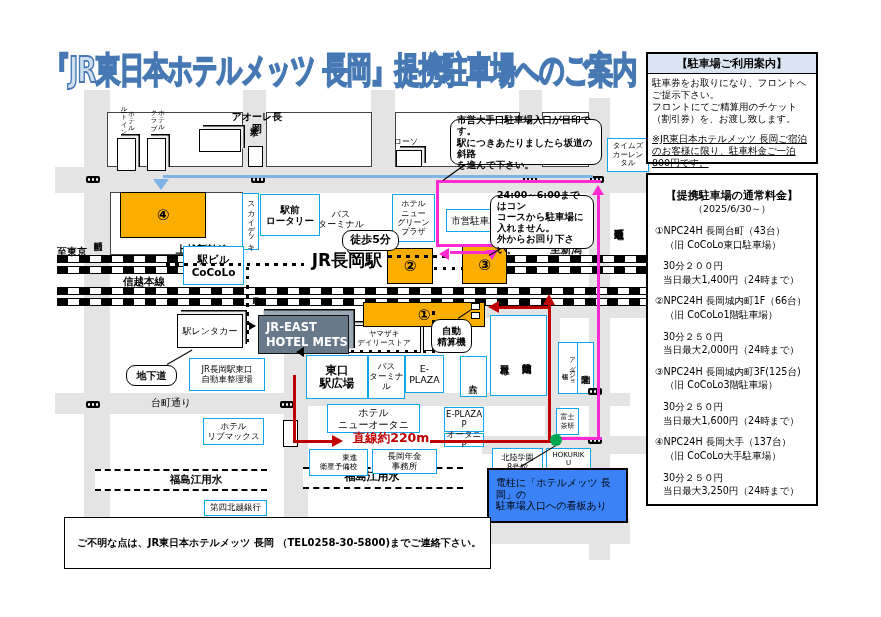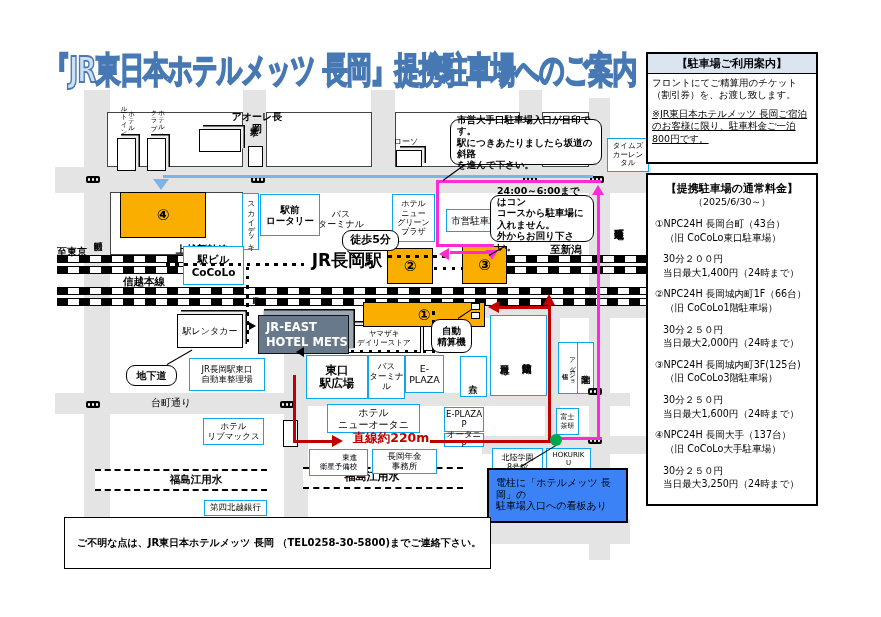--- a/index.html
+++ b/index.html
@@ -9,21 +9,21 @@
   #main-title{position:absolute;left:45px;top:46px;font-size:25px;font-weight:bold;
     letter-spacing:-1px;white-space:nowrap;color:#cfe0f0;-webkit-text-stroke:1.3px #4678b4;
     transform:scaleY(1.42);transform-origin:left top;z-index:8;}
   
   .panel{position:absolute;background:#fff;border:2px solid #000;z-index:9;box-sizing:border-box;}
   #panel-usage{left:646px;top:52px;width:172px;height:112px;}
   .panel-heading{background:#dbe5f1;border-bottom:1.5px solid #000;font-weight:bold;
     font-size:11px;text-align:center;padding:2px 0;}
   .usage-body{padding:3px 4px;font-size:9.5px;line-height:1.28;}
   .usage-note{margin-top:7px;text-decoration:underline;}
-  #panel-rates{left:646px;top:173px;width:172px;height:333px;padding-top:6px;}
+  #panel-rates{left:646px;top:173px;width:172px;height:333px;padding-top:13px;}
   .rates-heading{font-weight:bold;font-size:11px;text-align:center;}
   .rates-date{font-size:9.5px;text-align:center;margin-bottom:8px;}
   #rates-items{font-size:9.6px;line-height:1.42;padding-left:7px;}
   .ri-old{padding-left:10px;margin-bottom:8px;}
   .ri-rate{padding-left:8px;}
   .ri-max{padding-left:8px;margin-bottom:8px;}
   
   #contact-box{position:absolute;left:64px;top:517px;width:427px;height:52px;background:#fff;
     border:1.5px solid #000;display:flex;align-items:center;padding-left:12px;font-size:10px;
     font-weight:bold;z-index:9;box-sizing:border-box;}
@@ -237,21 +237,21 @@
 自動車整理場</div>
     <div class="lbl cls-box2" style="left: 487px; top: 468px; width: 141px; height: 55px; font-size: 10px;">電柱に「ホテルメッツ 長岡」の
 駐車場入口への看板あり</div>
     <div class="lbl cls-v2" style="left: 114px; top: 93px; width: 26px; height: 48px; font-size: 6.5px;">ホテル
 ルートイン</div>
     <div class="lbl cls-v2" style="left: 144px; top: 91px; width: 26px; height: 50px; font-size: 6.5px;">ホテル法華
 クラブ</div>
     <div class="lbl cls-bub" style="left: 450px; top: 119px; width: 152px; height: 46px; font-size: 9.5px; font-weight: bold; justify-content: flex-start; text-align: left; padding: 3px 6px;">市営大手口駐車場入口が目印です。
 駅につきあたりましたら坂道の斜路
 を進んで下さい。</div>
-    <div class="lbl cls-bub" style="left: 490px; top: 195px; width: 104px; height: 47px; font-size: 9.5px; font-weight: bold; justify-content: flex-start; text-align: left; padding: 3px 6px;">24:00～6:00まではコン
+    <div class="lbl cls-bub" style="left: 490px; top: 195px; width: 104px; height: 54px; font-size: 9.5px; font-weight: bold; justify-content: flex-start; text-align: left; padding: 3px 6px;">24:00～6:00まではコン
 コースから駐車場に
 入れません。
 外からお回り下さい。</div>
     <div class="lbl cls-bub" style="left: 342px; top: 230px; width: 57px; height: 21px; font-size: 11px; font-weight: bold;">徒歩5分</div>
     <div class="lbl cls-bub" style="left: 126px; top: 365px; width: 51px; height: 21px; font-size: 10px; font-weight: bold;">地下道</div>
     <div class="lbl cls-bub" style="left: 431px; top: 319px; width: 41px; height: 34px; font-size: 9.5px; font-weight: bold;">自動
 精算機</div>
     <div class="lbl cls-p" style="left: 345px; top: 430px; width: 92px; height: 16px; font-size: 12.5px; font-weight: bold; color: rgb(192, 0, 0);">直線約220m</div>
     <div class="lbl cls-b3" style="left: 199px; top: 129px; width: 42px; height: 23px;"></div>
     <div class="lbl cls-b3" style="left: 396px; top: 150px; width: 26px; height: 17px;"></div>
@@ -263,20 +263,21 @@
     <div class="parking" style="left: 363px; top: 302px; width: 122px; height: 25px; background: rgb(249, 174, 0);">①</div>
     <div class="mets" style="left: 258px; top: 315px; width: 91px; height: 39px;">JR-EAST
 HOTEL METS</div>
   </div>
 
 <div id="main-title">『JR東日本ホテルメッツ 長岡』提携駐車場へのご案内</div>
 
 <div class="panel" id="panel-usage">
   <div class="panel-heading">【駐車場ご利用案内】</div>
   <div class="usage-body">
+    <div>駐車券をお取りになり、フロントへご提示下さい。</div>
     <div>フロントにてご精算用のチケット（割引券）を、お渡し致します。</div>
     <div class="usage-note">※JR東日本ホテルメッツ 長岡ご宿泊のお客様に限り、駐車料金ご一泊800円です。</div>
   </div>
 </div>
 
 <div class="panel" id="panel-rates">
   <div class="rates-heading">【提携駐車場の通常料金】</div>
   <div class="rates-date">（2025/6/30～）</div>
   <div id="rates-items">
       <div>

